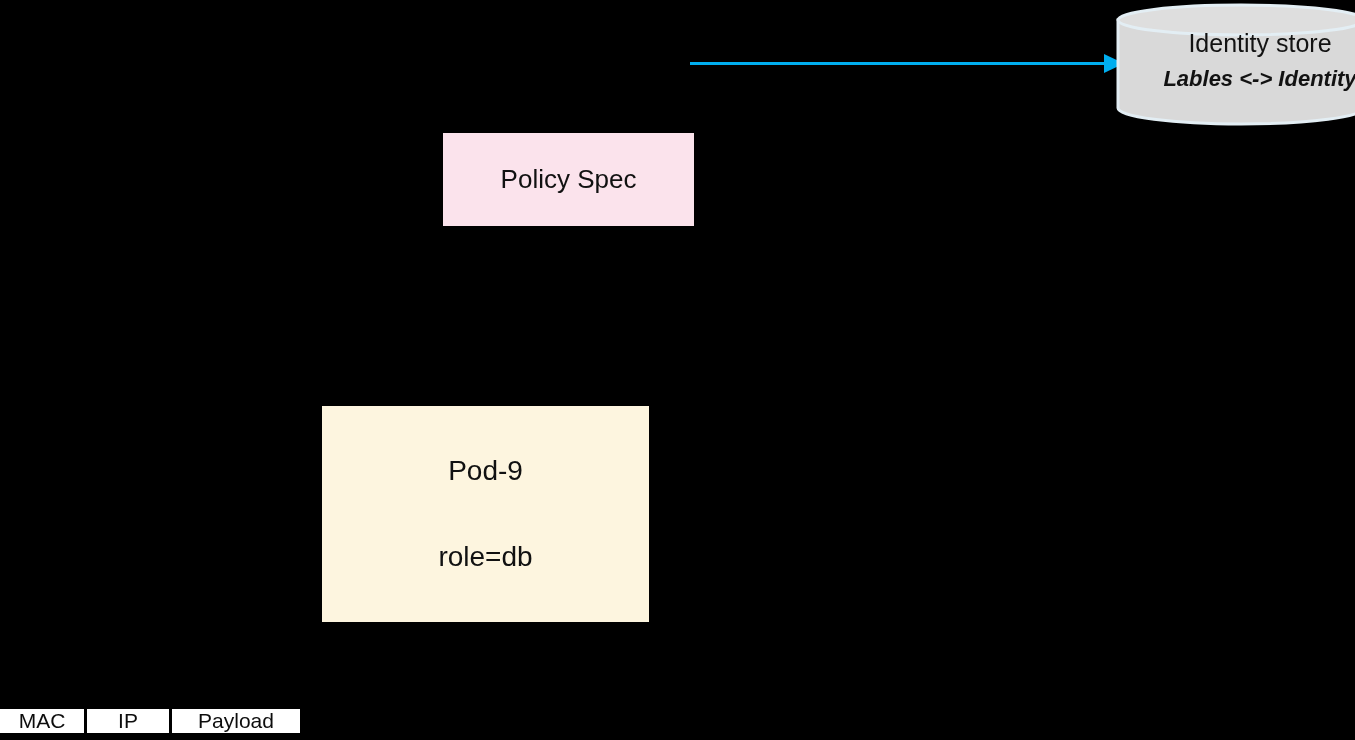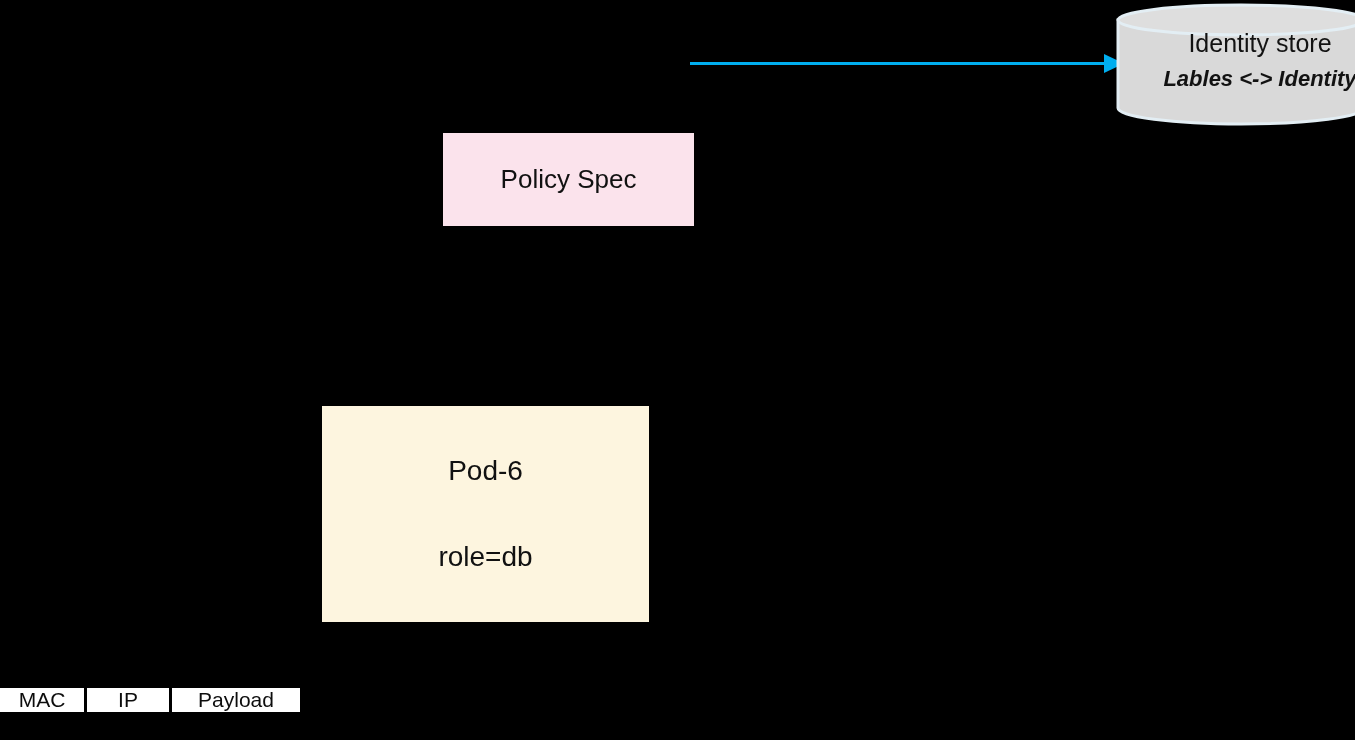--- a/index.html
+++ b/index.html
@@ -117,21 +117,21 @@
     height: 32px;
   }
 
   
   #packet-bar {
     position: absolute;
     left: 0px;
     top: 688px;
     height: 45px;
     display: flex;
-    align-items: flex-start;
+    align-items: flex-end;
   }
   #packet-bar .pkt-cell {
     background: #FFFFFF;
     color: #0D0D0D;
     box-sizing: border-box;
     display: flex;
     align-items: center;
     justify-content: center;
     font-size: 21px;
     margin-right: 2px;
@@ -143,21 +143,21 @@
 <body>
 
 <div class="canvas">
 
 
   <div class="node" id="policy-spec">
     <span>Policy Spec</span>
   </div>
 
   <div class="node" id="pod-1">
-    <span>Pod-6</span>
+    <span>Pod-9</span>
     <span>role=db</span>
   </div>
 
   <div id="flow-arrow">
     <svg width="436" height="32" viewBox="0 0 436 32" xmlns="http://www.w3.org/2000/svg">
       <line x1="0" y1="15.5" x2="418" y2="15.5" stroke="#00AEEF" stroke-width="3"></line>
       <polygon points="414,6 434,15.5 414,25" fill="#00AEEF"></polygon>
     </svg>
   </div>
 

